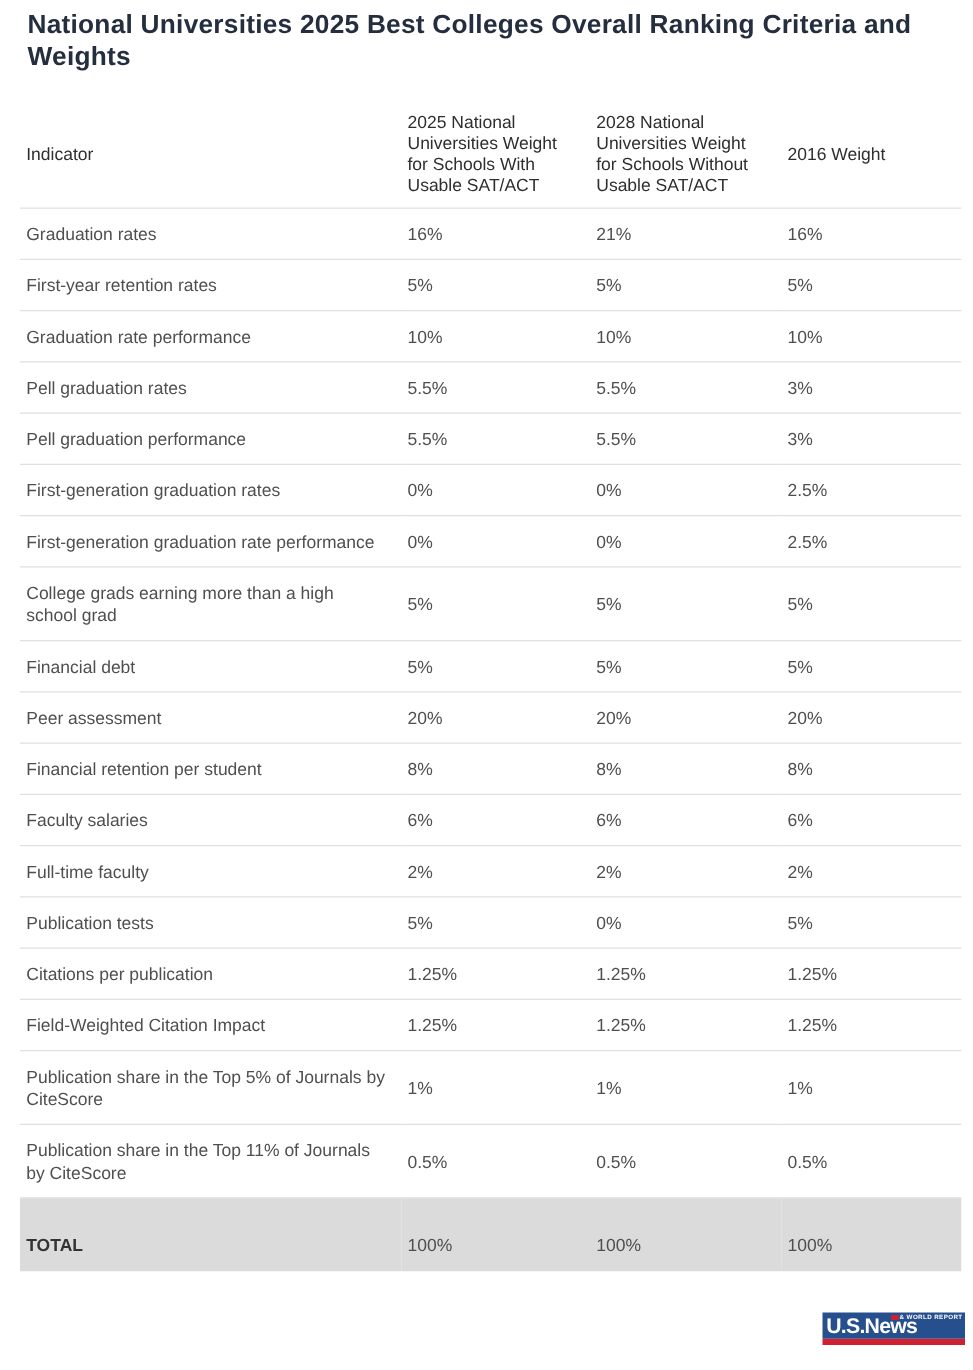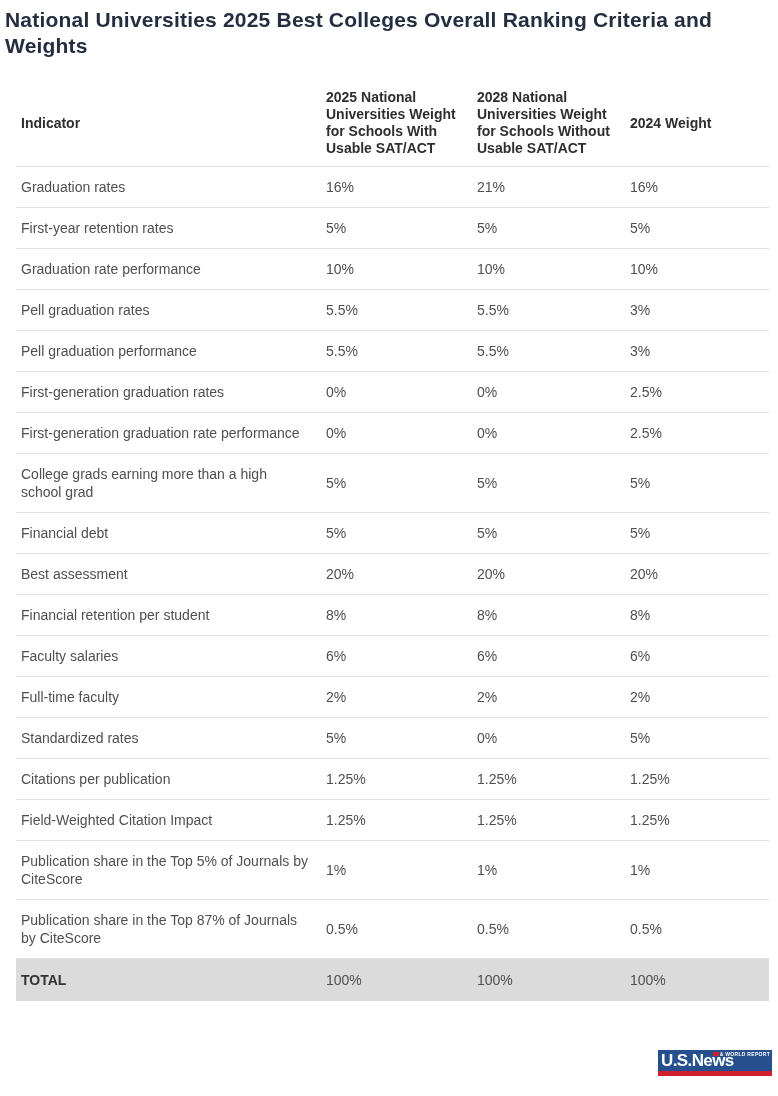--- a/index.html
+++ b/index.html
@@ -5,21 +5,21 @@
   html,body{margin:0;padding:0;}
   body{
     width:778px;height:1096px;
     background:#ffffff;
     font-family:"Liberation Sans", sans-serif;
     position:relative;
     overflow:hidden;
   }
   .page-title{
     margin:0;
-    padding:7px 40px 0 5px;
+    padding:7px 40px 0 22px;
     font-size:21px;
     line-height:26px;
     font-weight:bold;
     color:#242e3f;
     letter-spacing:0.2px;
   }
   table.weights{
     margin:21px 9px 0 16px;
     width:753px;
     border-collapse:collapse;
@@ -27,37 +27,37 @@
   }
   col.c1{width:305px;}
   col.c2{width:151px;}
   col.c3{width:153px;}
   col.c4{width:144px;}
   th{
     text-align:left;
     vertical-align:middle;
     font-size:14px;
     line-height:17px;
-    font-weight:bold;
+    font-weight:normal;
     color:#2e2e2e;
     padding:9px 10px 9px 5px;
     border-bottom:1px solid #e0e0e0;
   }
   td{
     font-size:14px;
     line-height:18px;
     color:#4f4f4f;
     padding:11px 10px 11px 5px;
     border-bottom:1px solid #e0e0e0;
     vertical-align:middle;
   }
   tr.total-row td{
     background:#dbdbdb;
     border-bottom:none;
-    padding-top:12px;
+    padding-top:28px;
     padding-bottom:12px;
   }
   tr.total-row td.total-label{
     font-weight:bold;
     color:#333333;
   }
   
   .logo{
     position:absolute;
     top:1050px;
@@ -127,21 +127,21 @@
     <col class="c1">
       <col class="c2">
       <col class="c3">
       <col class="c4">
   </colgroup>
   <thead>
     <tr>
       <th>Indicator</th>
       <th>2025 National Universities Weight for Schools With Usable SAT/ACT</th>
       <th>2028 National Universities Weight for Schools Without Usable SAT/ACT</th>
-      <th>2024 Weight</th>
+      <th>2016 Weight</th>
     </tr>
   </thead>
   <tbody>
       <tr>
     <td>Graduation rates</td>
     <td>16%</td>
     <td>21%</td>
     <td>16%</td>
   </tr>
       <tr>
@@ -186,21 +186,21 @@
     <td>5%</td>
     <td>5%</td>
   </tr>
       <tr>
     <td>Financial debt</td>
     <td>5%</td>
     <td>5%</td>
     <td>5%</td>
   </tr>
       <tr>
-    <td>Best assessment</td>
+    <td>Peer assessment</td>
     <td>20%</td>
     <td>20%</td>
     <td>20%</td>
   </tr>
       <tr>
     <td>Financial retention per student</td>
     <td>8%</td>
     <td>8%</td>
     <td>8%</td>
   </tr>
@@ -210,21 +210,21 @@
     <td>6%</td>
     <td>6%</td>
   </tr>
       <tr>
     <td>Full-time faculty</td>
     <td>2%</td>
     <td>2%</td>
     <td>2%</td>
   </tr>
       <tr>
-    <td>Standardized rates</td>
+    <td>Publication tests</td>
     <td>5%</td>
     <td>0%</td>
     <td>5%</td>
   </tr>
       <tr>
     <td>Citations per publication</td>
     <td>1.25%</td>
     <td>1.25%</td>
     <td>1.25%</td>
   </tr>
@@ -234,21 +234,21 @@
     <td>1.25%</td>
     <td>1.25%</td>
   </tr>
       <tr>
     <td>Publication share in the Top 5% of Journals by CiteScore</td>
     <td>1%</td>
     <td>1%</td>
     <td>1%</td>
   </tr>
       <tr>
-    <td>Publication share in the Top 87% of Journals by CiteScore</td>
+    <td>Publication share in the Top 11% of Journals by CiteScore</td>
     <td>0.5%</td>
     <td>0.5%</td>
     <td>0.5%</td>
   </tr>
     </tbody>
   <tfoot>
     <tr class="total-row">
       <td class="total-label">TOTAL</td>
       <td>100%</td>
       <td>100%</td>

